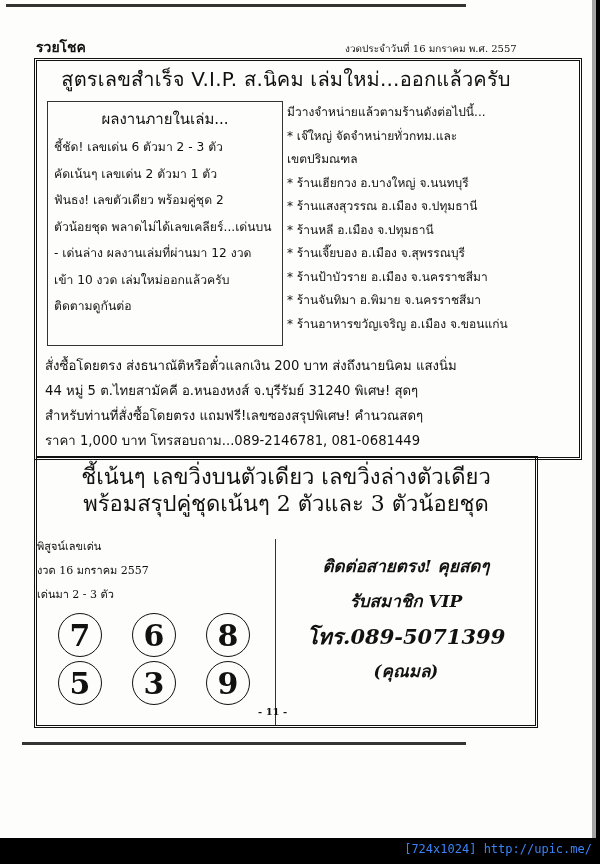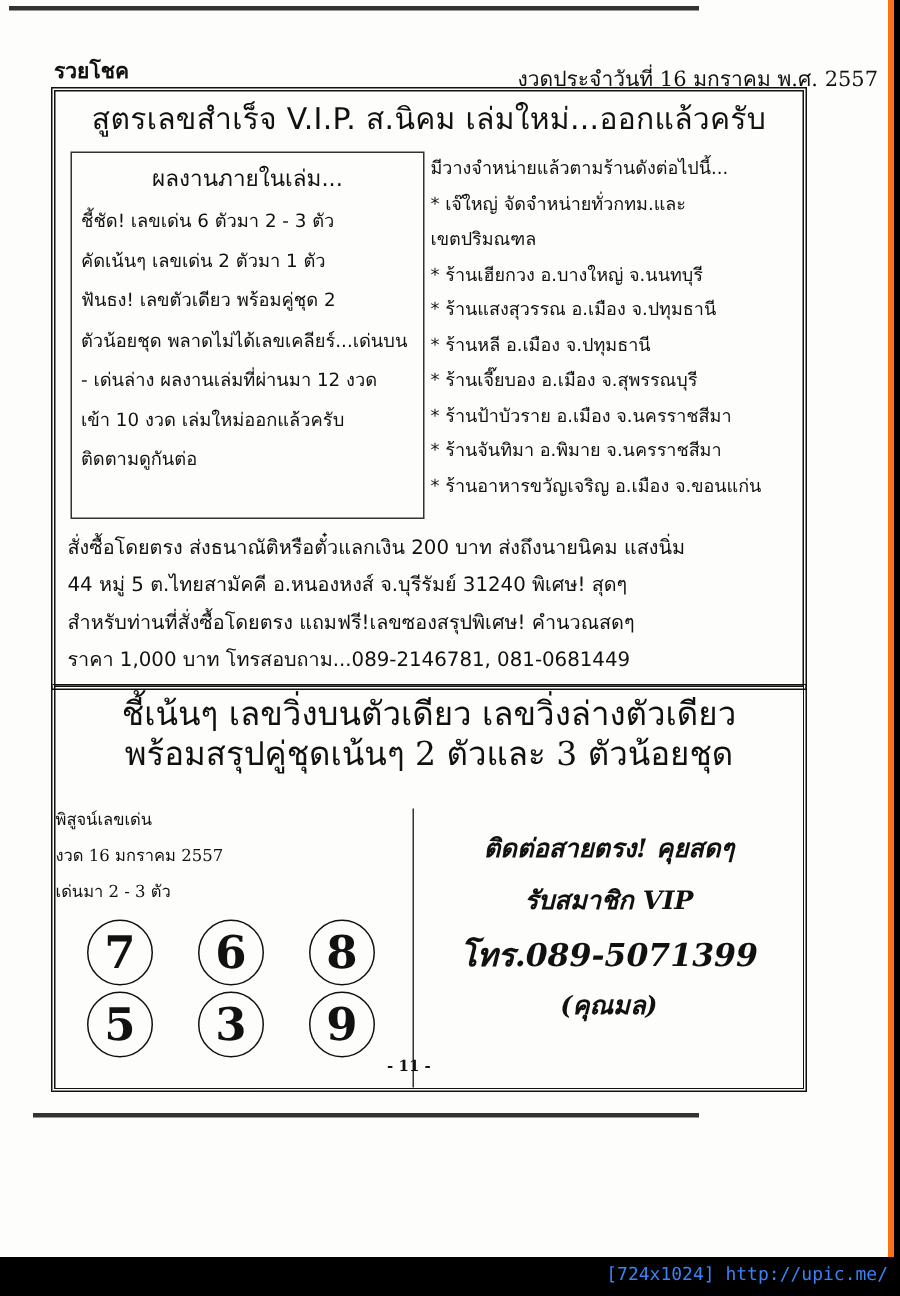--- a/index.html
+++ b/index.html
@@ -1,22 +1,22 @@
 <!DOCTYPE html>
 <html><head>
 <meta charset="utf-8">
 <style>
   html, body { margin:0; padding:0; }
   body { width:600px; height:864px; background:#000; position:relative; overflow:hidden; font-family:"DejaVu Sans", sans-serif; color:#111; }
-  .page { position:absolute; left:0; top:0; width:592px; height:838px; background:#fdfdfb; border-right:4px solid #f97316; }
+  .page { position:absolute; left:0; top:0; width:592px; height:838px; background:#fdfdfb; border-right:4px solid #a3a3a3; }
   .topline { position:absolute; left:6px; top:4px; width:460px; height:3px; background:#333; }
   .bottomline { position:absolute; left:22px; top:742px; width:444px; height:3px; background:#333; }
   .mag-name { position:absolute; left:36px; top:36px; font-size:14px; font-weight:bold; }
-  .issue-date { position:absolute; left:345px; top:41px; font-size:14px; font-family:"DejaVu Serif", serif; }
-  .outer-box { position:absolute; left:34px; top:58px; width:498px; height:396px; border:3px double #111; }
+  .issue-date { position:absolute; left:345px; top:41px; font-size:10px; font-family:"DejaVu Serif", serif; }
+  .outer-box { position:absolute; left:34px; top:58px; width:498px; height:396px; border:3px double #111;padding-left:44px; }
   .headline { position:absolute; left:0; top:0; width:498px; text-align:center; font-size:20px; line-height:36px; letter-spacing:0.2px; }
   .inner-box { position:absolute; left:10px; top:40px; width:234px; height:243px; border:1px solid #333; }
   .inner-title { text-align:center; font-size:15px; line-height:30px; margin-top:2px; }
   .inner-lines div { font-size:12.2px; line-height:26.5px; padding-left:6px; white-space:nowrap; }
   .shops { position:absolute; left:250px; top:40px; width:245px; }
   .shops div { font-size:12px; line-height:23.5px; white-space:nowrap; }
   .order { position:absolute; left:8px; top:292px; width:486px; }
   .order div { font-size:13.2px; line-height:25px; white-space:nowrap; }
   .lower-box { position:absolute; left:34px; top:456px; width:498px; height:268px; border:3px double #111; border-top:1px solid #111; }
   .promo { text-align:center; font-size:22px; line-height:27px; margin-top:6px; font-family:"DejaVu Serif", serif; }

